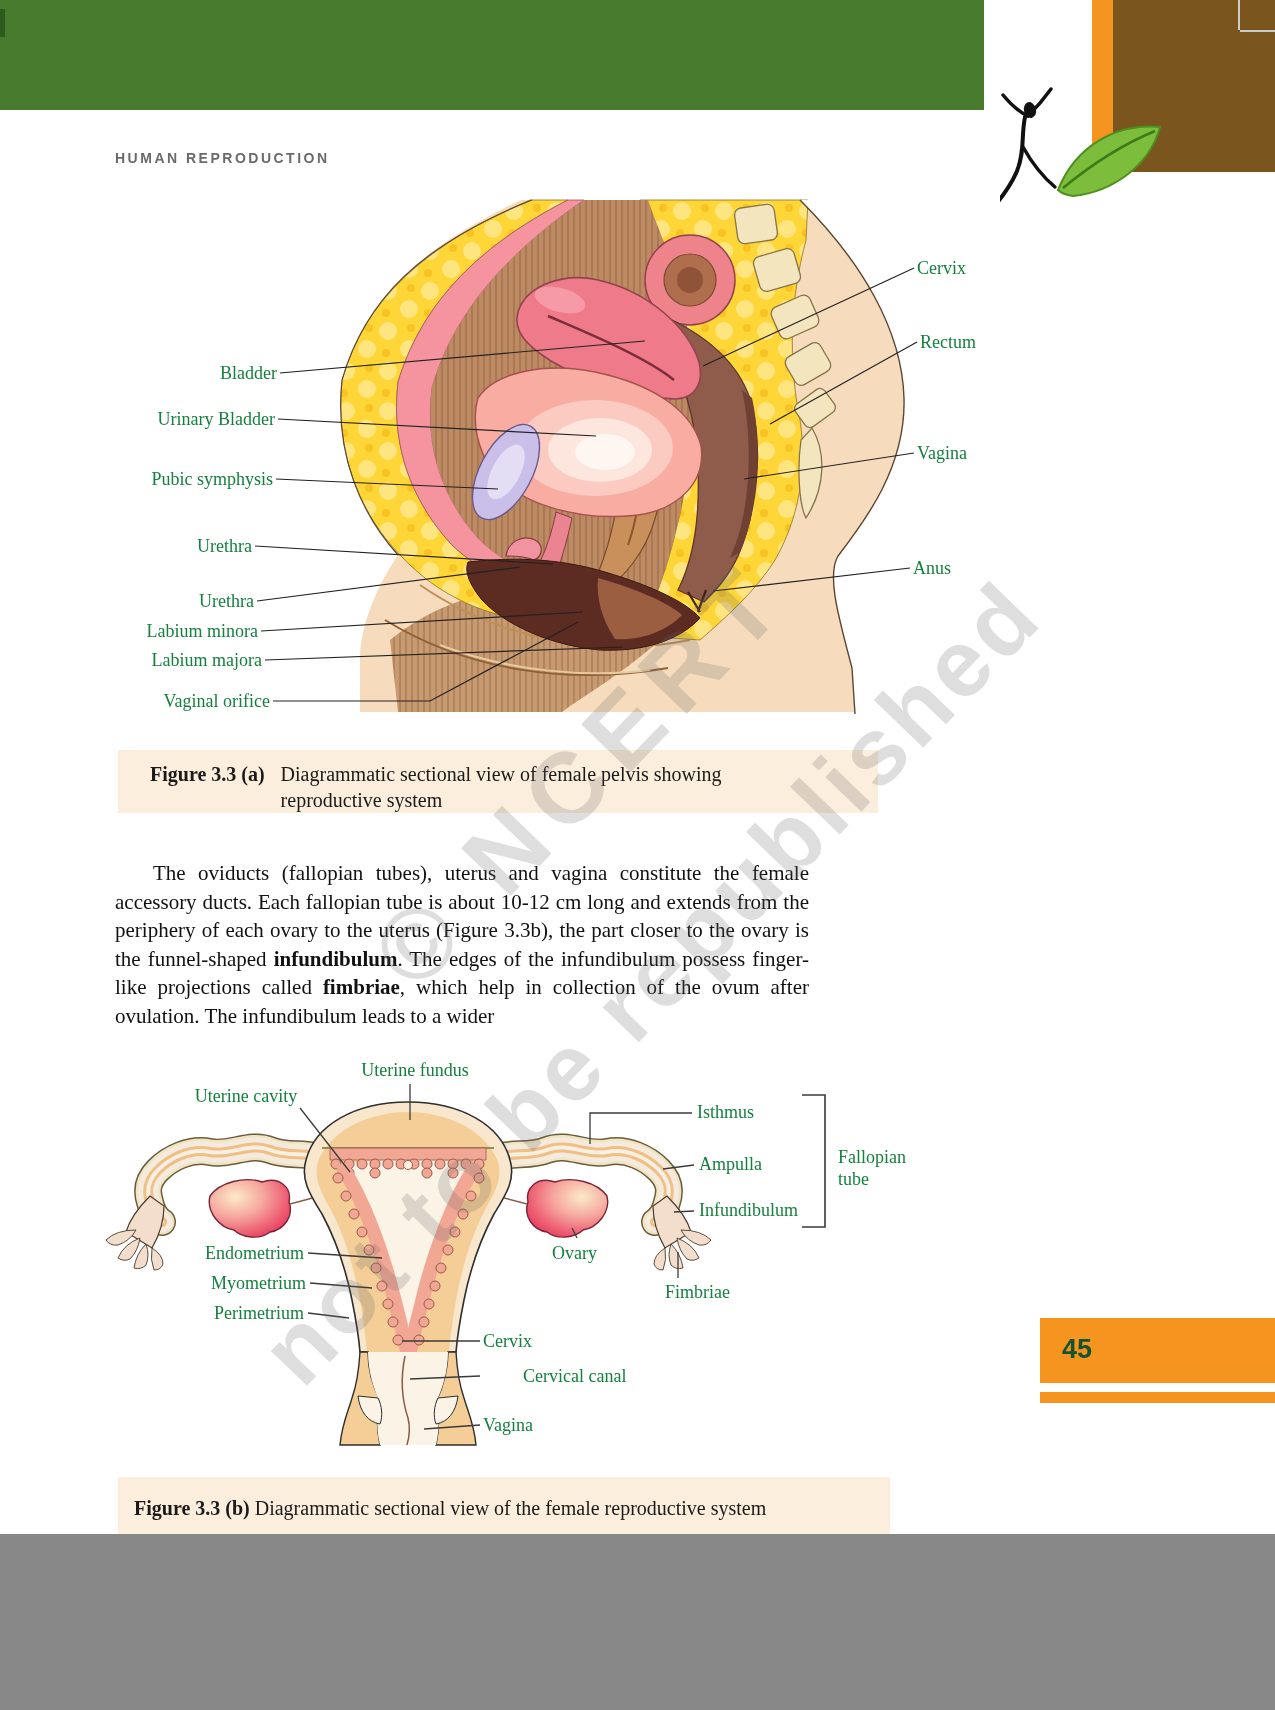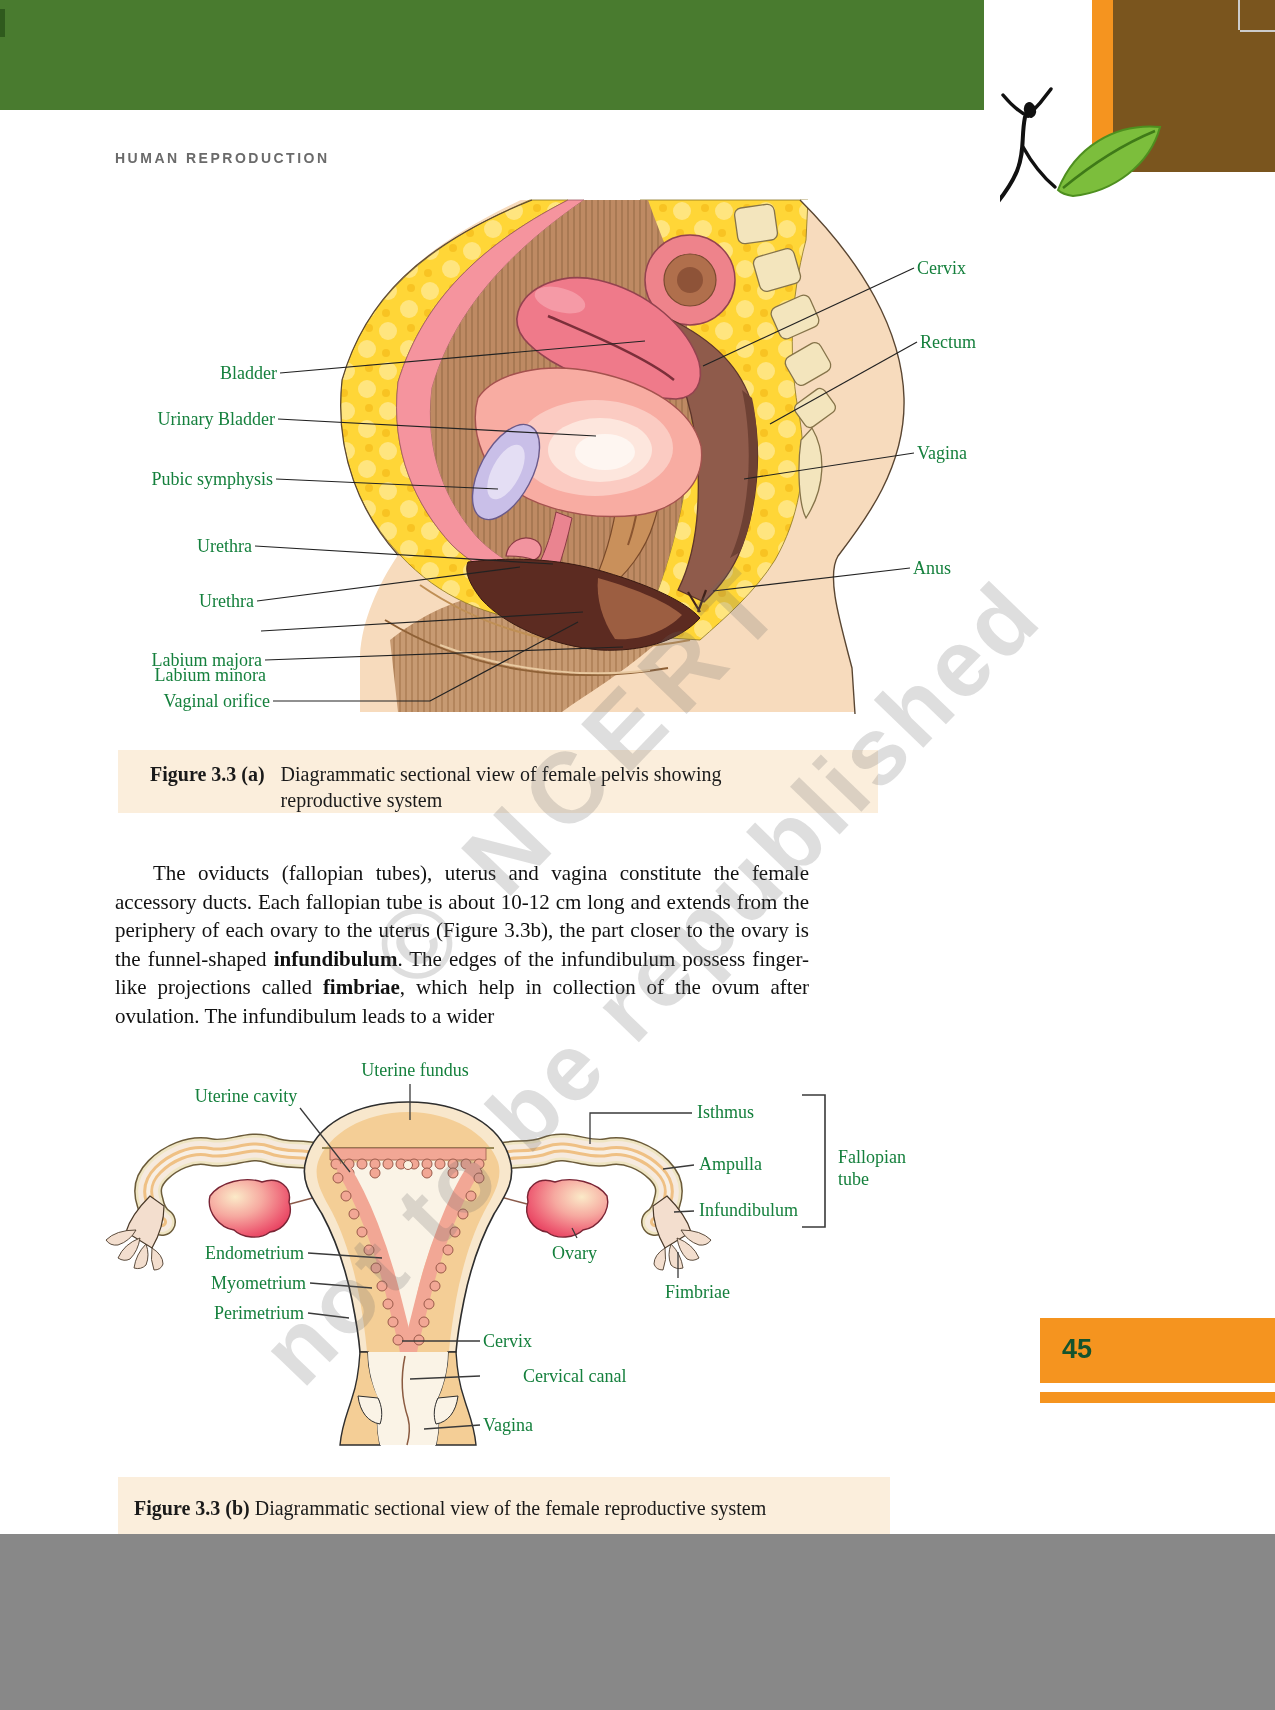--- a/index.html
+++ b/index.html
@@ -171,21 +171,21 @@
       <path d="M914,453 L744,479"></path>
       <path d="M910,568 L713,591"></path>
     </g>
   </svg>
 
   <div class="lbl ra" style="left:57px;top:362px;">Bladder</div>
   <div class="lbl ra" style="left:55px;top:408px;">Urinary Bladder</div>
   <div class="lbl ra" style="left:53px;top:468px;">Pubic symphysis</div>
   <div class="lbl ra" style="left:32px;top:535px;">Urethra</div>
   <div class="lbl ra" style="left:34px;top:590px;">Urethra</div>
-  <div class="lbl ra" style="left:46px;top:620px;margin-top:44px;">Labium minora</div>
+  <div class="lbl ra" style="left:38px;top:620px;">Labium minora</div>
   <div class="lbl ra" style="left:42px;top:649px;">Labium majora</div>
   <div class="lbl ra" style="left:50px;top:690px;">Vaginal orifice</div>
   <div class="lbl" style="left:917px;top:257px;">Cervix</div>
   <div class="lbl" style="left:920px;top:331px;">Rectum</div>
   <div class="lbl" style="left:917px;top:442px;">Vagina</div>
   <div class="lbl" style="left:913px;top:557px;">Anus</div>
 
   <div class="capbox cap-a">
     <b>Figure 3.3 (a)</b>
     <span><span>Diagrammatic sectional view of female pelvis showing</span><br>

